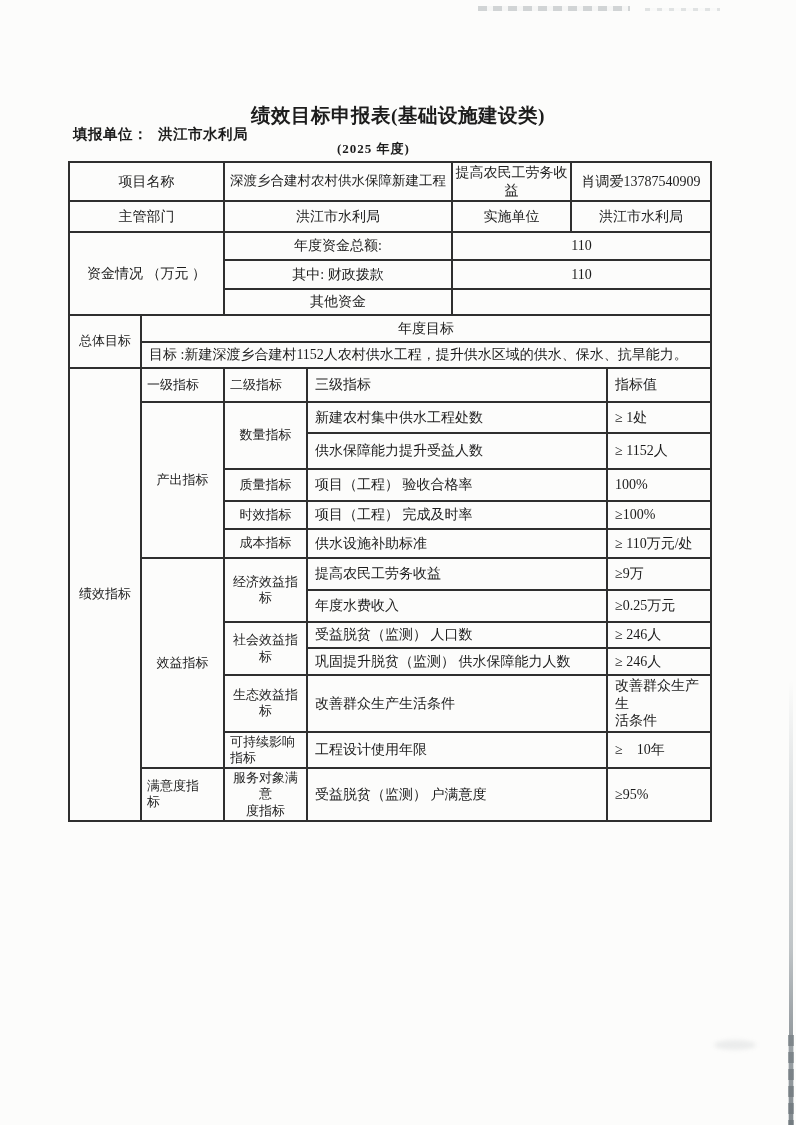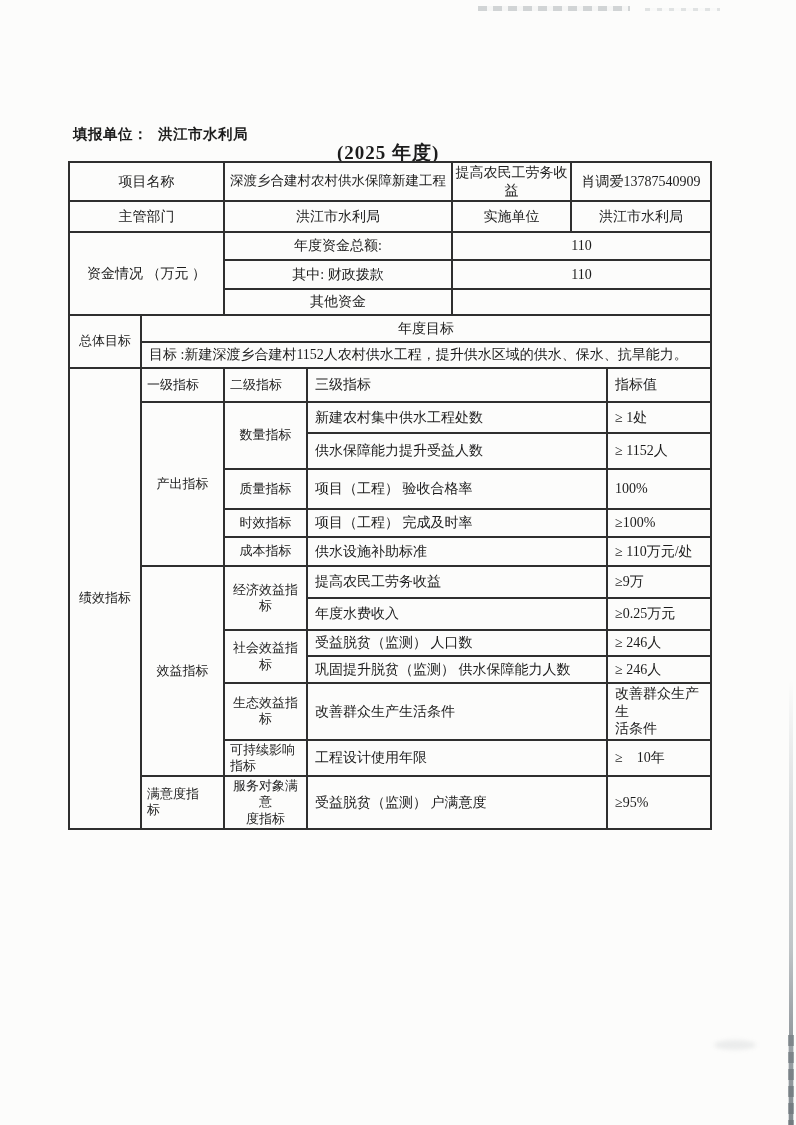--- a/index.html
+++ b/index.html
@@ -12,21 +12,21 @@
   .title {
     position:absolute; top:102px; left:0; width:100%;
     text-align:center; font-size:19.5px; font-weight:700; letter-spacing:0.5px;
   }
   .subline {
     position:absolute; top:125px; left:73px; font-size:14.5px; font-weight:600;
     letter-spacing:0.5px;
   }
   .subline .unit-value { margin-left:10px; }
   .year {
-    position:absolute; top:140px; left:337px; font-size:19px; font-weight:600;
+    position:absolute; top:140px; left:337px; font-size:13px; font-weight:600;
     letter-spacing:1px;
   }
   table.tbl {
     position:absolute; top:161px; left:68px; width:642px;
     border-collapse:collapse; table-layout:fixed;
   }
   .tbl td {
     border:2px solid #2f2f2f;
     font-size:14px; line-height:1.25;
     padding:1px 4px;
@@ -69,20 +69,21 @@
   .artifact-corner-smudge {
     position:absolute; left:714px; top:1040px; width:42px; height:10px;
     background:rgba(160,166,170,.18); border-radius:50%; filter:blur(2px);
   }
 </style>
 </head>
 <body>
 
 <div class="page">
 
+  <div class="title">绩效目标申报表(基础设施建设类)</div>
 
   <div class="subline">
     <span>填报单位：</span><span class="unit-value">洪江市水利局</span>
   </div>
   <div class="year">(2025 年度)</div>
 
   <table class="tbl">
     <colgroup>
       <col style="width:72px">
         <col style="width:83px">
@@ -143,21 +144,21 @@
         <td rowspan="2" class="small">数量指标</td>
         <td colspan="3" class="left">新建农村集中供水工程处数</td>
         <td class="left">≥ 1处</td>
       </tr>
 
       <tr style="height:36px">
         <td colspan="3" class="left">供水保障能力提升受益人数</td>
         <td class="left">≥ 1152人</td>
       </tr>
 
-      <tr style="height:40px">
+      <tr style="height:32px">
         <td class="small">质量指标</td>
         <td colspan="3" class="left">项目（工程） 验收合格率</td>
         <td class="left">100%</td>
       </tr>
 
       <tr style="height:28px">
         <td class="small">时效指标</td>
         <td colspan="3" class="left">项目（工程） 完成及时率</td>
         <td class="left">≥100%</td>
       </tr>

